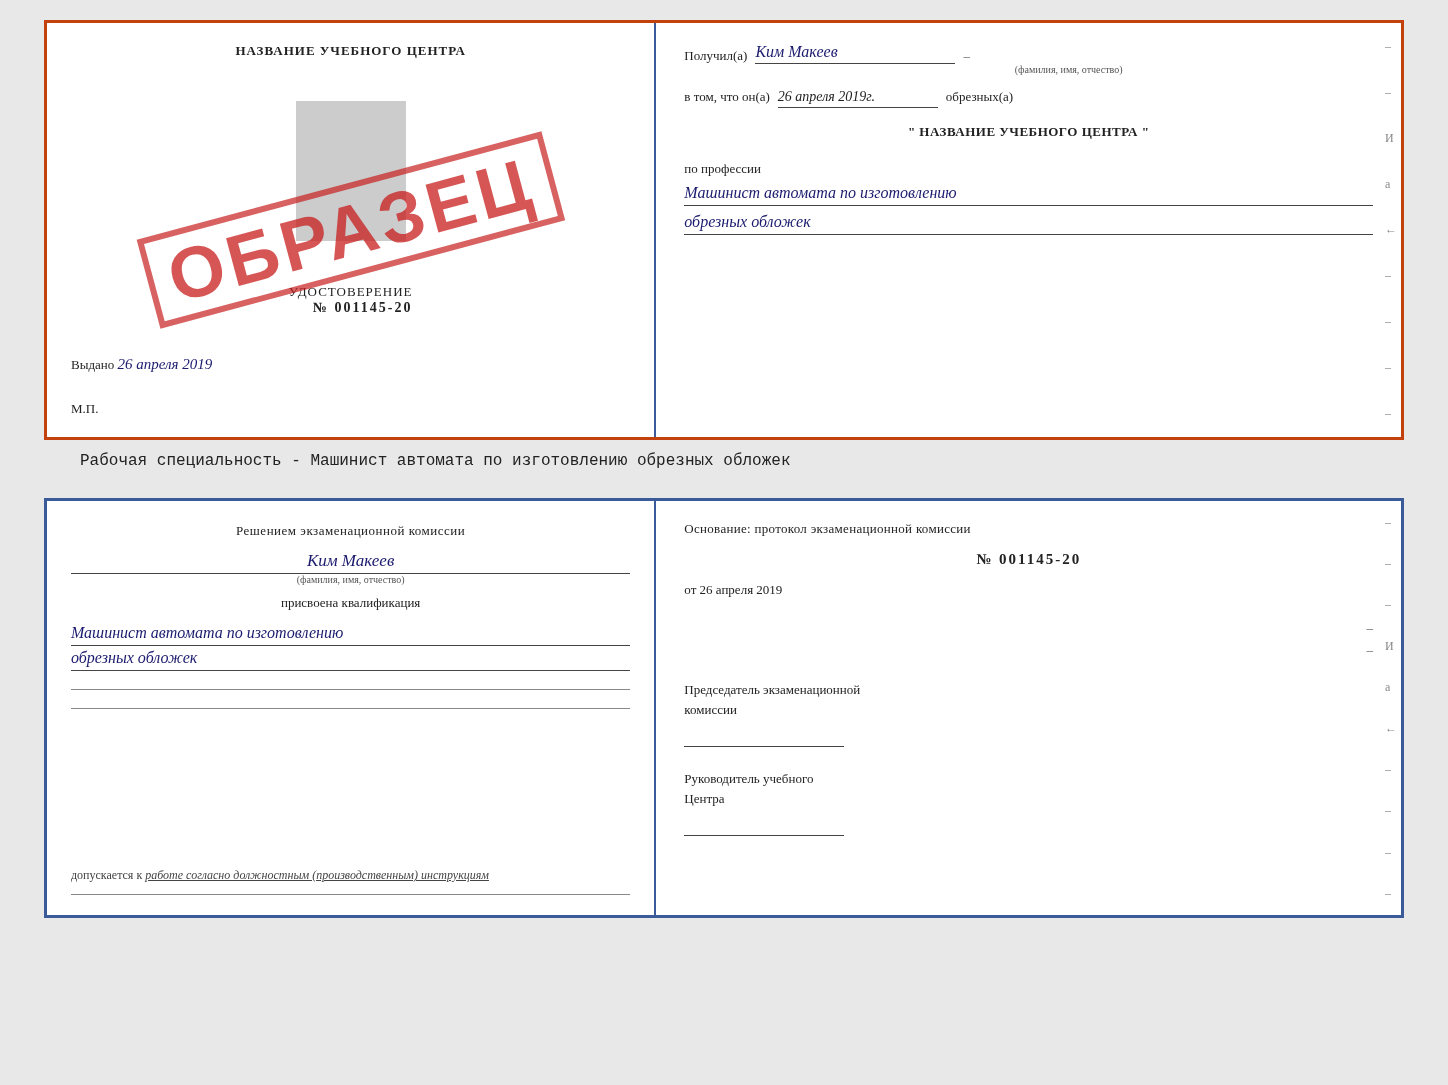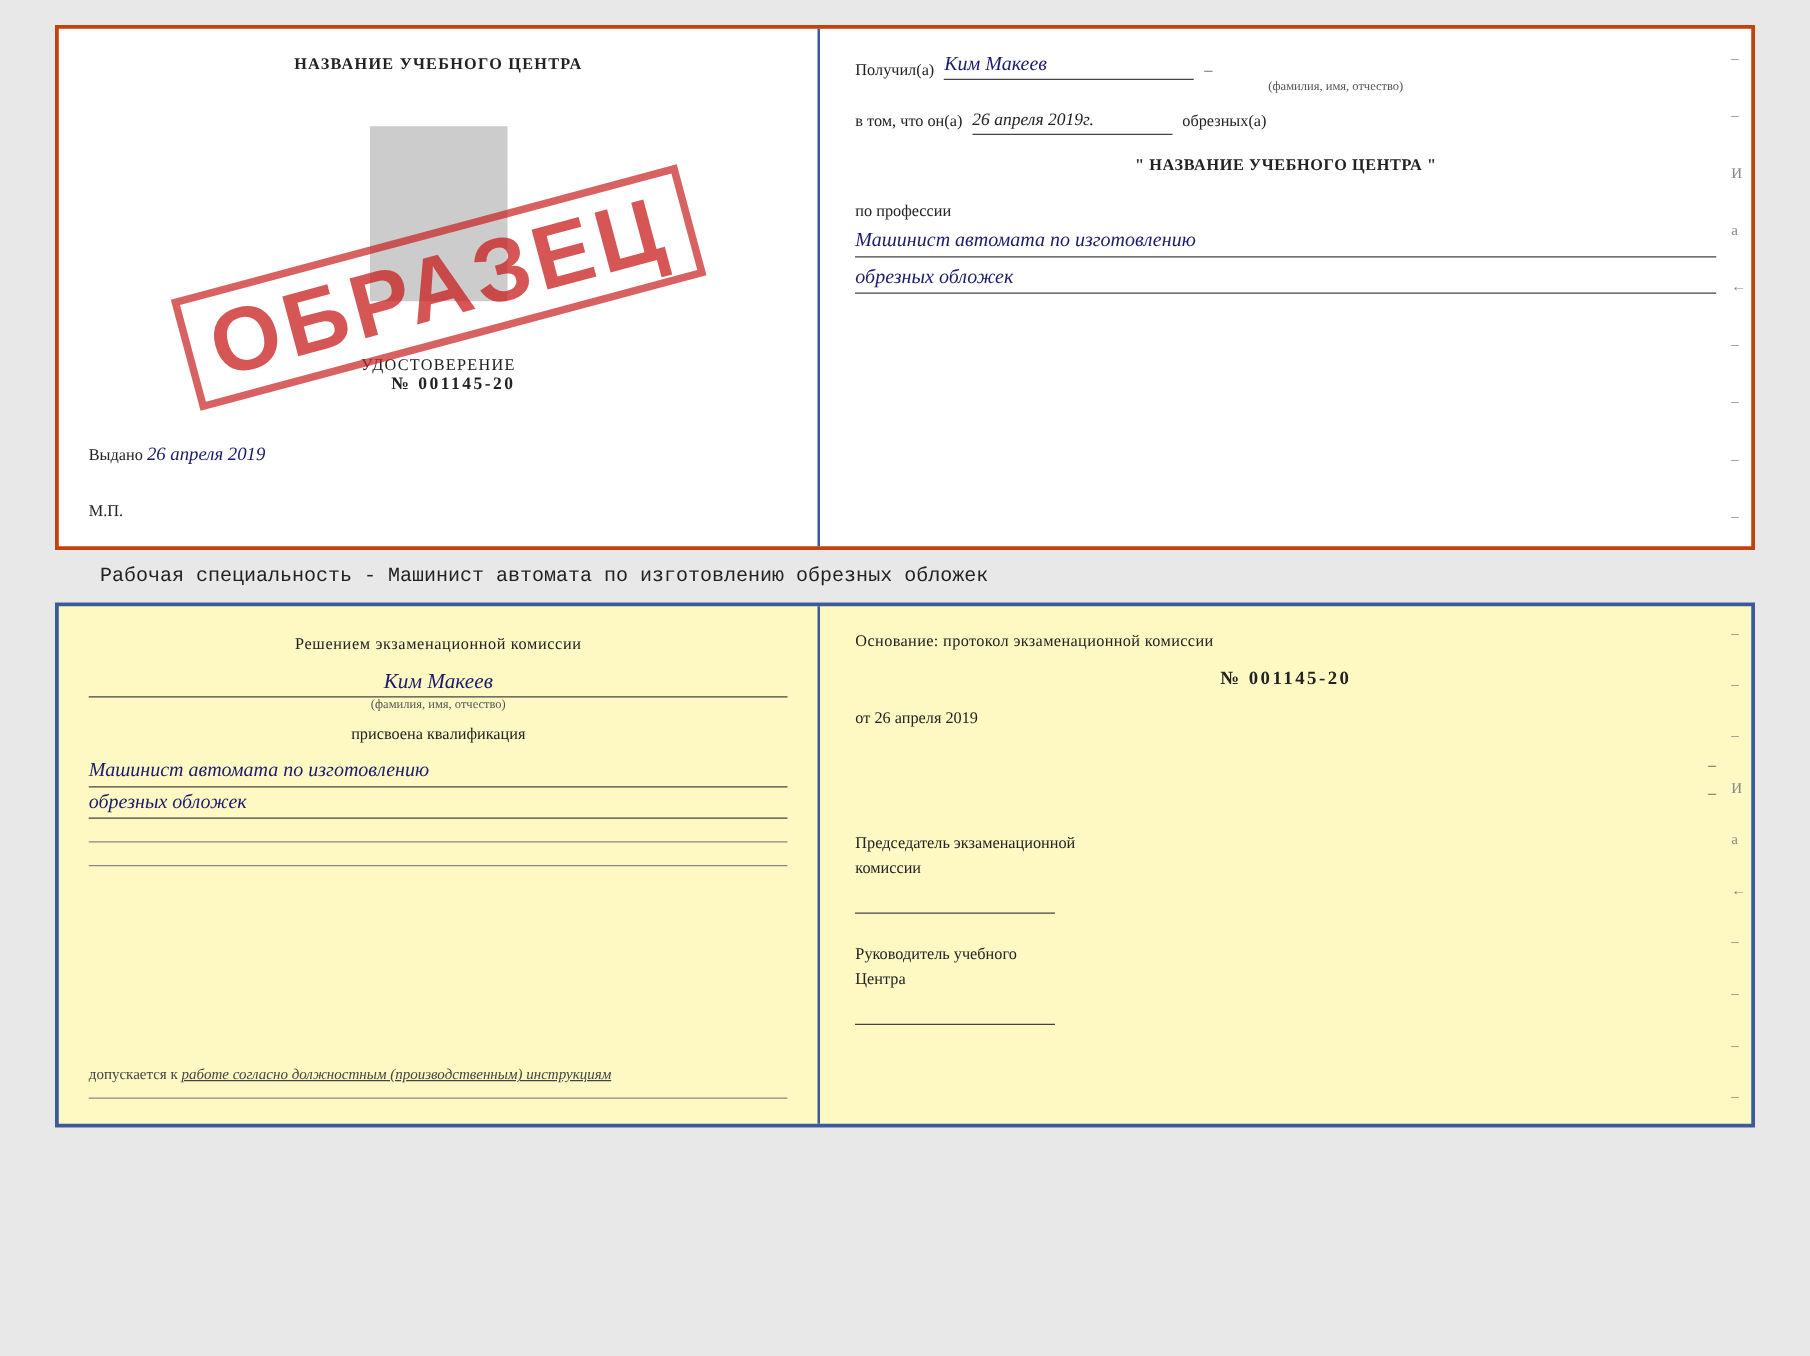--- a/index.html
+++ b/index.html
@@ -172,23 +172,24 @@
       color: #222;
       padding: 4px 0;
       font-family: Liberation Mono, monospace;
       margin-left: 36px;
     }
 
     
     .certificate-bottom {
       display: flex;
       width: 100%;
-      background: #fef9c3;
+      background: #ffffff;
       border: 3px solid #3a5a9a;
       min-height: 420px;
+      margin-top: 16px;
     }
 
     .bottom-left {
       width: 45%;
       border-right: 2px solid #3a5a9a;
       padding: 20px 24px;
       display: flex;
       flex-direction: column;
       gap: 10px;
     }

